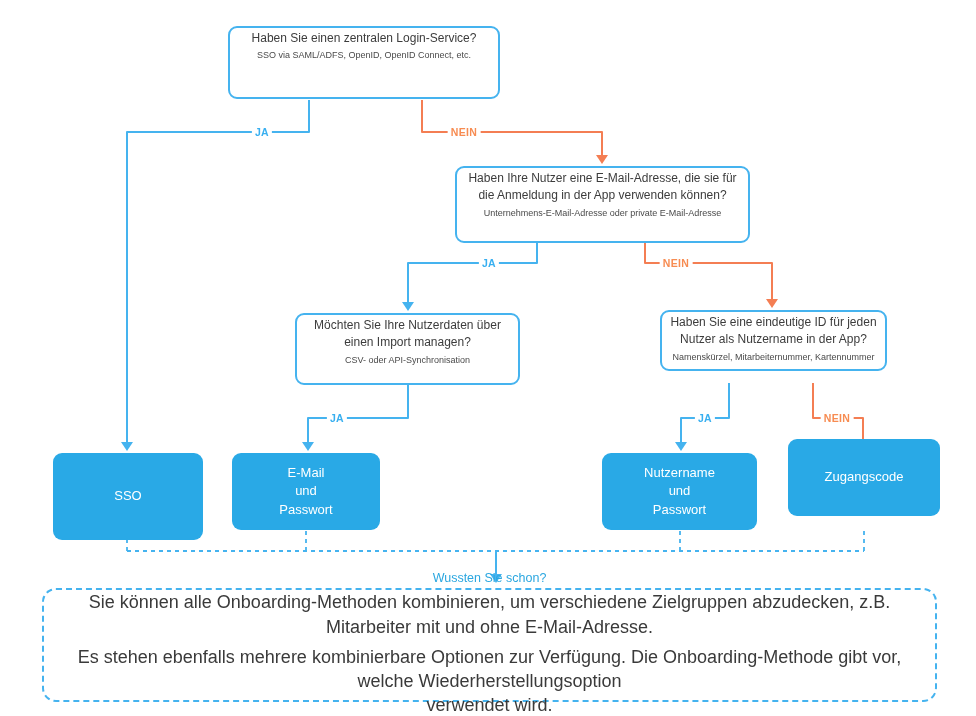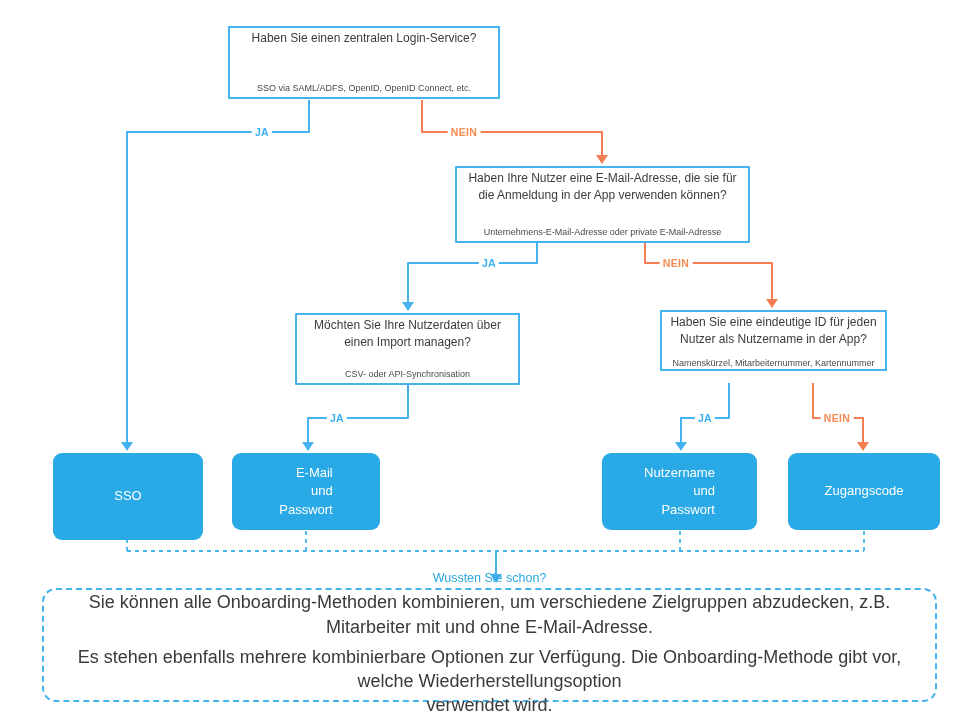--- a/index.html
+++ b/index.html
@@ -4,30 +4,30 @@
 <style>
   html,body { margin:0; padding:0; background:#ffffff; }
   .canvas {
     position:relative; width:976px; height:716px; background:#ffffff;
     font-family:"Liberation Sans","DejaVu Sans",sans-serif; overflow:hidden;
   }
   svg.connectors { position:absolute; left:0; top:0; width:976px; height:716px; }
 
   .qbox {
     position:absolute; box-sizing:border-box; background:#ffffff;
-    border:2px solid #45b3ef; border-radius:1px;
-    display:flex; flex-direction:column; align-items:center; justify-content:space-between;
+    border:2px solid #45b3ef; border-radius:9px;
+    display:flex; flex-direction:column; align-items:center; justify-content:flex-start;
     text-align:center; padding:2px 4px;
   }
   .qtitle { font-size:12px; line-height:1.45; color:#3c3c3c; white-space:pre-line; }
-  .qsub   { font-size:9px;  line-height:1.3;  color:#4a4a4a; margin-top:9px; white-space:pre-line; }
+  .qsub   { font-size:9px;  line-height:1.3;  color:#4a4a4a; margin-top:3px; white-space:pre-line; }
 
   .rbox {
     position:absolute; box-sizing:border-box; background:#29a9e6; border-radius:9px;
-    display:flex; align-items:center; justify-content:center; text-align:right;
+    display:flex; align-items:center; justify-content:center; text-align:center;
   }
   .rlabel { font-size:13px; line-height:1.4; color:#ffffff; white-space:pre-line; }
 
   .edge-label {
     position:absolute; transform:translate(-50%,-50%);
     background:#ffffff; padding:0 3px;
     font-size:10.5px; font-weight:bold; letter-spacing:.4px; line-height:1.2;
   }
   .edge-label.ja   { color:#38aff0; }
   .edge-label.nein { color:#f78c52; }
@@ -108,21 +108,21 @@
   <div class="rbox" style="left:232px;top:453px;width:148px;height:77px">
     <span class="rlabel">E-Mail
 und
 Passwort</span>
   </div>
   <div class="rbox" style="left:602px;top:453px;width:155px;height:77px">
     <span class="rlabel">Nutzername
 und
 Passwort</span>
   </div>
-  <div class="rbox" style="left:788px;top:453px;width:152px;height:77px">
+  <div class="rbox" style="left:788px;top:439px;width:152px;height:77px">
     <span class="rlabel">Zugangscode</span>
   </div>
 
   <div class="infobox" style="left:42px;top:588px;width:895px;height:114px">
     <div class="info-heading">Wussten Sie schon?</div>
     <div class="info-body">Sie können alle Onboarding-Methoden kombinieren, um verschiedene Zielgruppen abzudecken, z.B. Mitarbeiter mit und ohne E-Mail-Adresse.</div>
     <div class="info-body">Es stehen ebenfalls mehrere kombinierbare Optionen zur Verfügung. Die Onboarding-Methode gibt vor, welche Wiederherstellungsoption
 verwendet wird.</div>
   </div>
 

